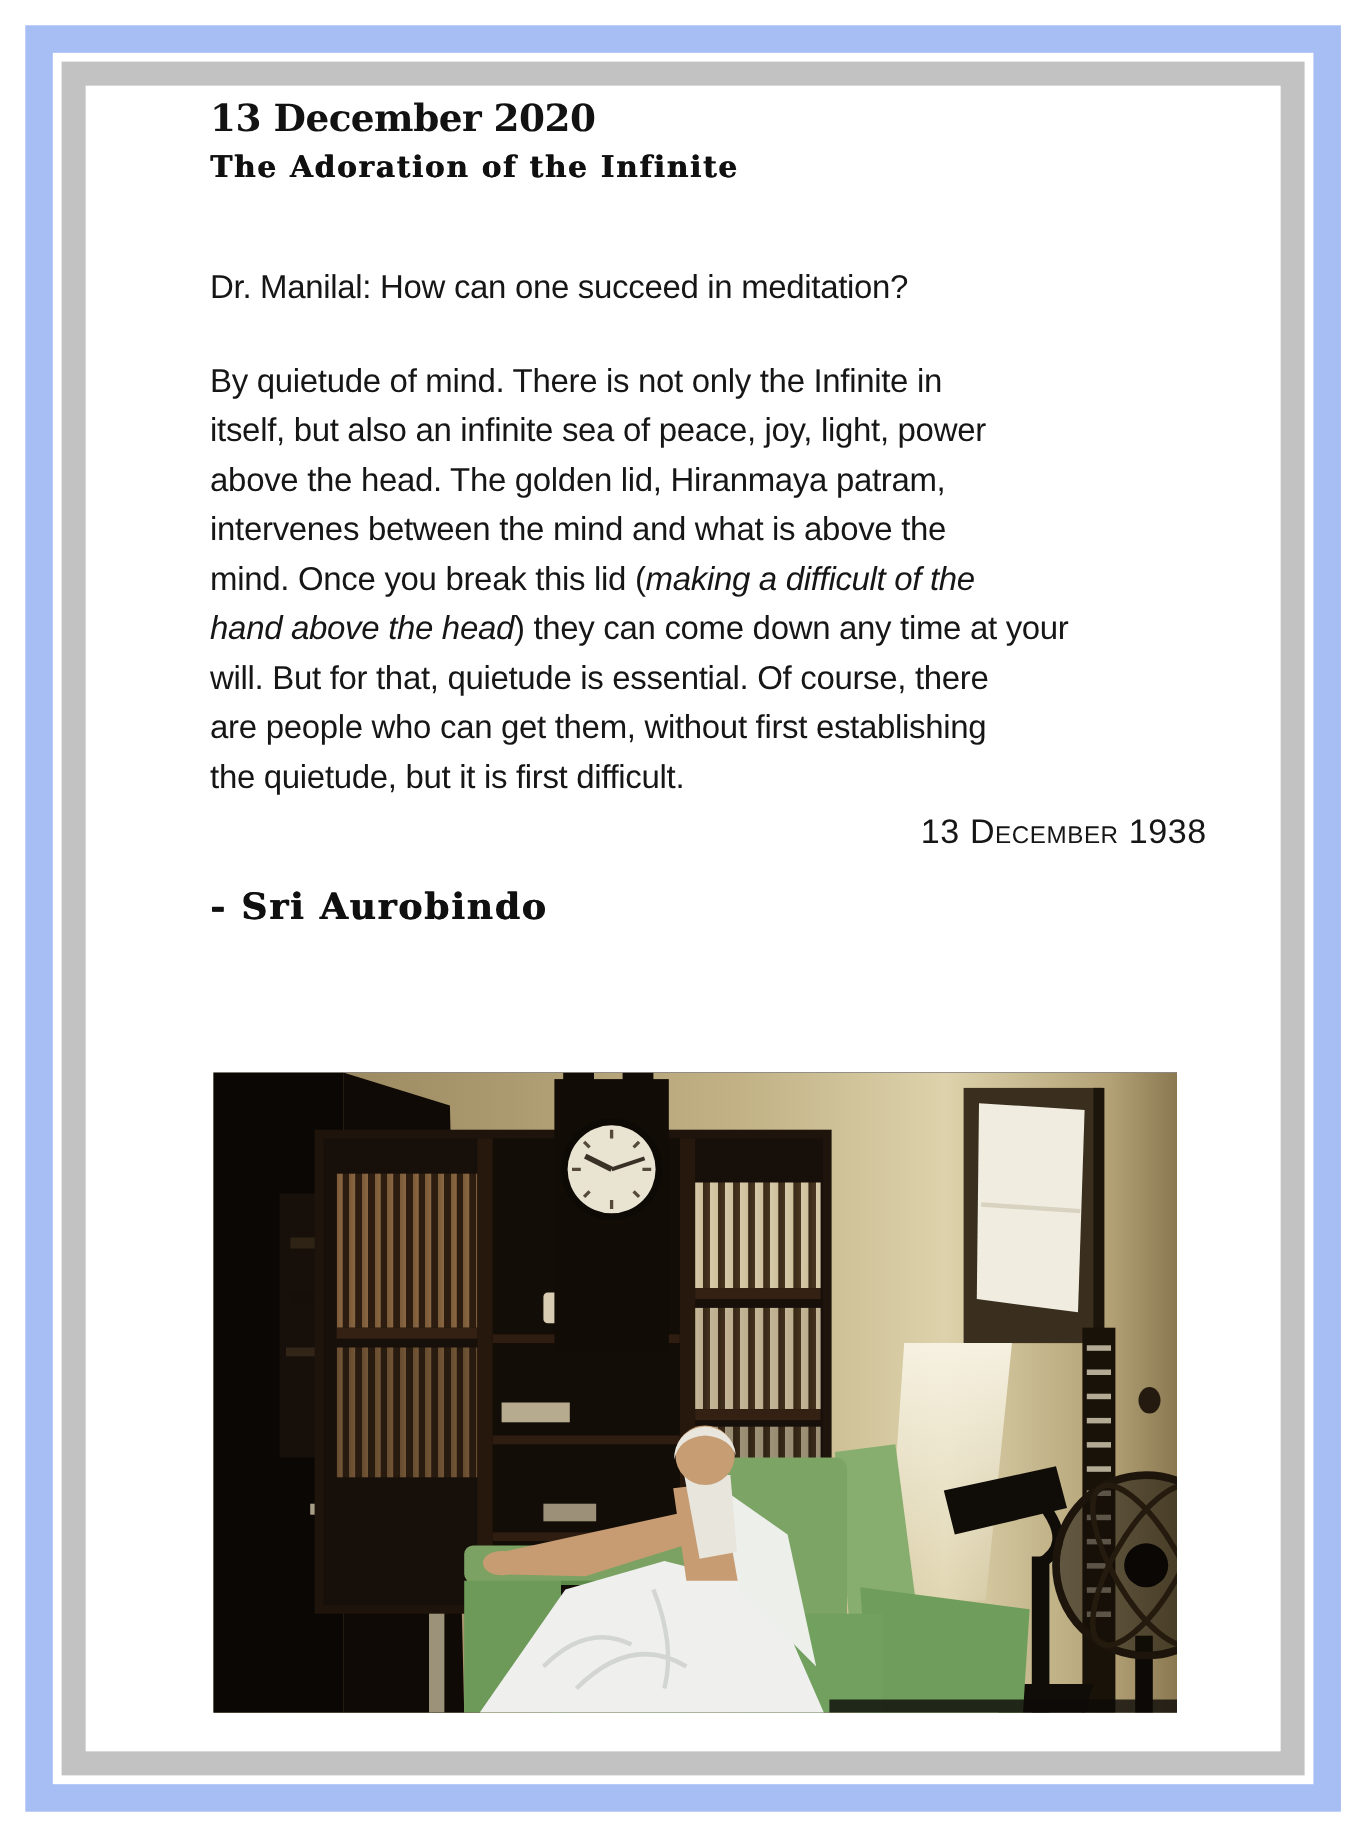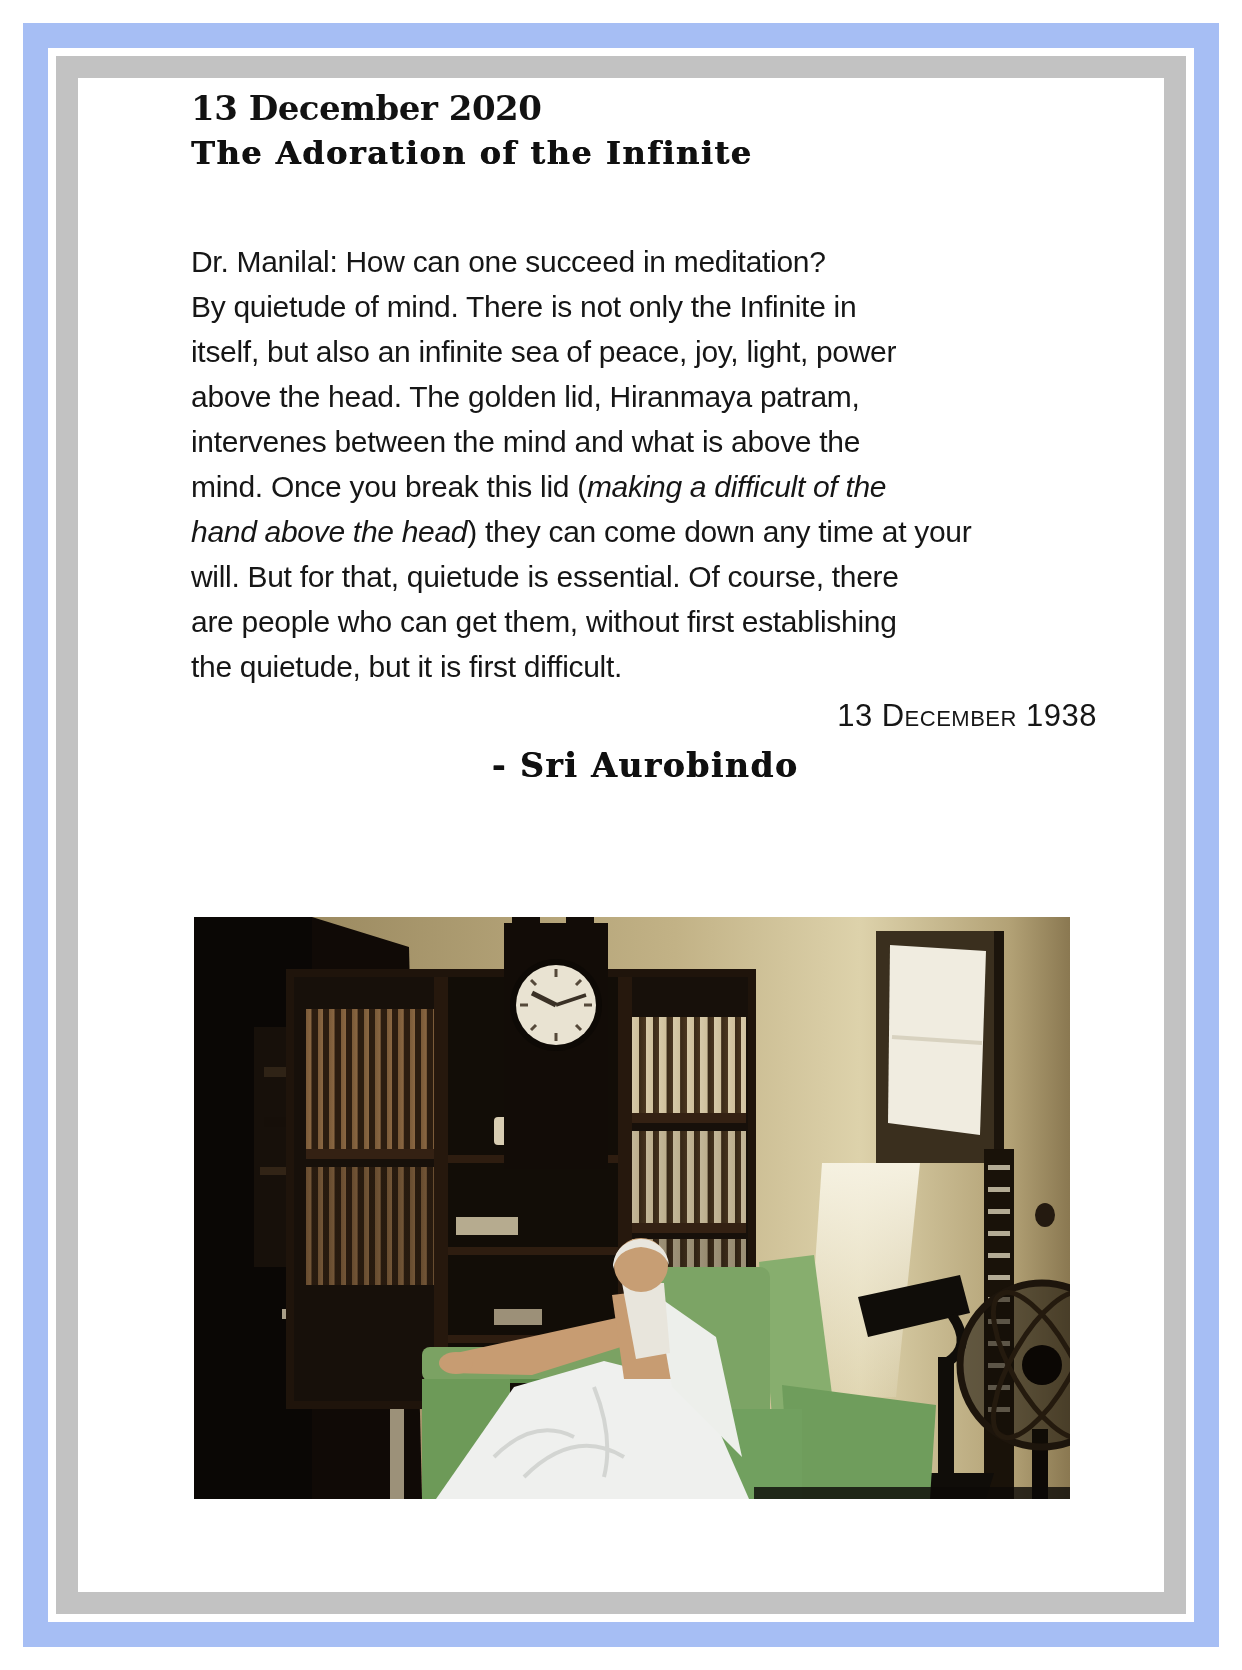--- a/index.html
+++ b/index.html
@@ -13,34 +13,34 @@
 
   .date-top {
     font-family:"DejaVu Serif", serif; font-weight:700;
     font-size:34px; line-height:44px; letter-spacing:-0.5px; color:#121212;
   }
   .blackletter {
     font-family:"DejaVu Serif", serif; font-weight:700;
     letter-spacing:1.5px; color:#101010;
     text-shadow:0.6px 0 0 #101010;
   }
-  .title { font-size:32px; line-height:46px; margin-top:0px; }
+  .title { font-size:27px; line-height:46px; margin-top:0px; }
 
   .question { font-size:30px; line-height:44px; margin-top:64px; letter-spacing:-0.3px; }
 
-  .answer { font-size:30px; letter-spacing:-0.3px; }
+  .answer { margin-top:40px; font-size:30px; letter-spacing:-0.3px; }
   .answer .ans-line { line-height:45px; white-space:nowrap; }
   .answer .it { font-style:italic; }
 
   .quote-date {
     margin-top:6px; font-size:31px; line-height:42px;
     font-variant:small-caps; letter-spacing:0.5px;
     text-align:right; padding-right:2px;
   }
-  .signature { font-size:33px; line-height:46px; margin-top:6px;text-align:center; }
+  .signature { font-size:33px; line-height:46px; margin-top:24px; }
   .reference { font-size:30px; line-height:44px; margin-top:8px; font-style:italic; letter-spacing:-0.3px; }
 
   .photo {
     margin:128px 0 0 116px; width:876px; height:582px;
     position:relative; overflow:hidden; background:#1a130c;
   }
   .photo svg { display:block; }
 </style>
 </head>
 <body>

